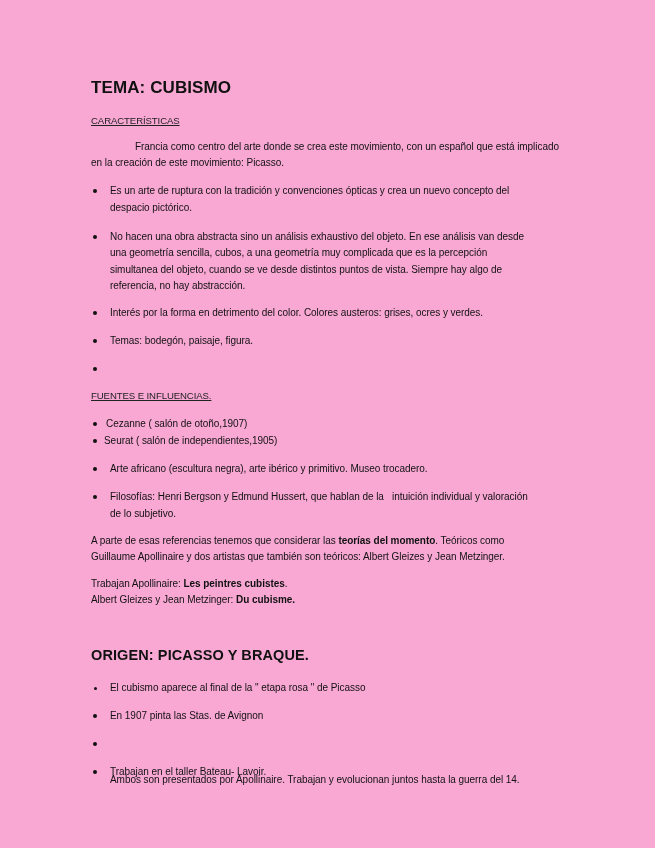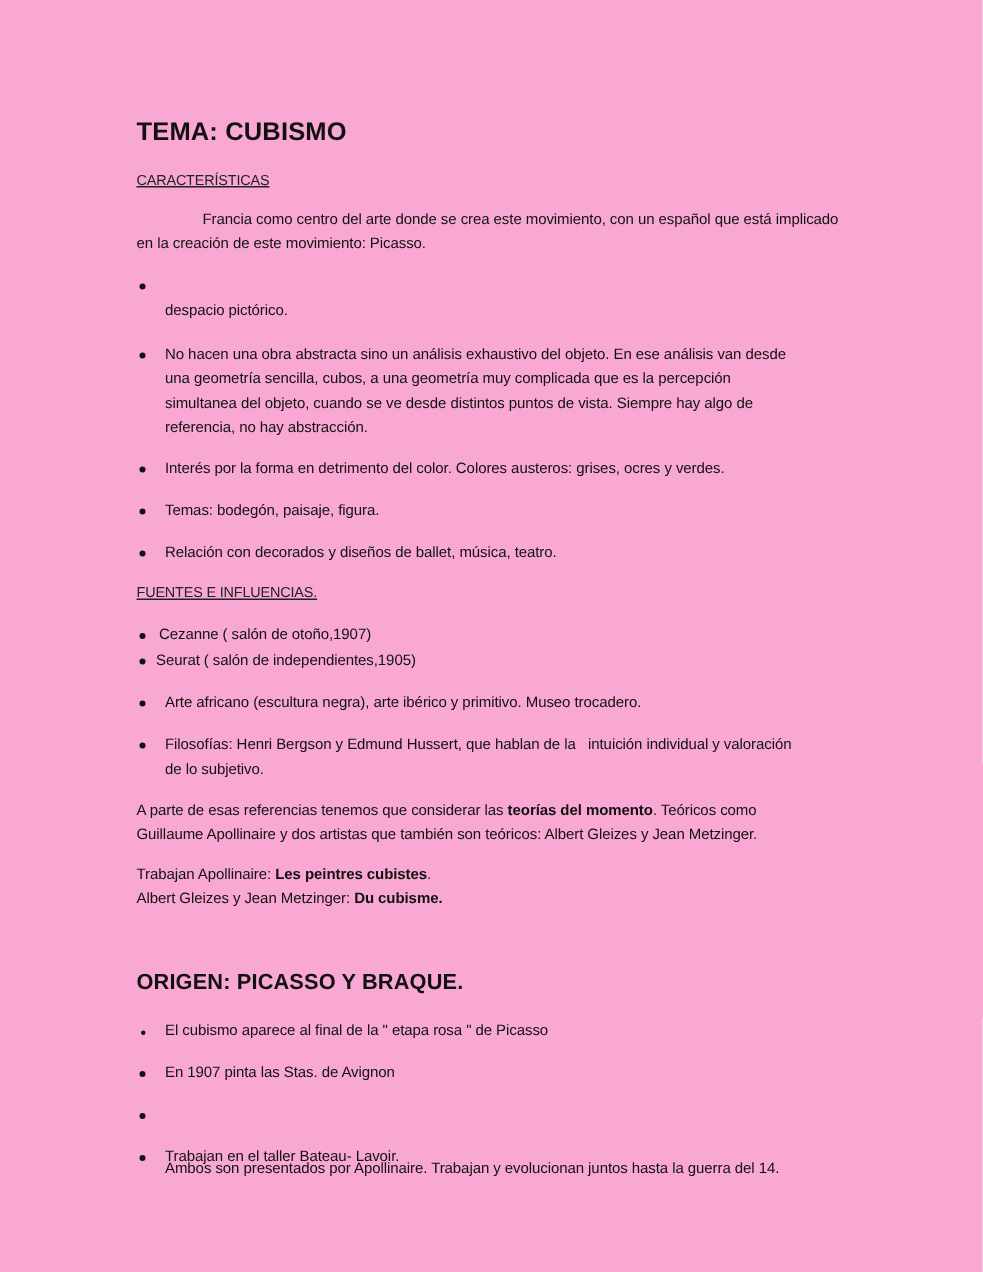--- a/index.html
+++ b/index.html
@@ -20,36 +20,36 @@
 <div class="page">
 
   <div class="abs h1" style="left:91px; top:78px;">TEMA: CUBISMO</div>
 
   <div class="abs sub" style="left:91px; top:115px;">CARACTERÍSTICAS</div>
 
   <div class="abs p" style="left:91px; top:139px;margin-left:44px;">Francia como centro del arte donde se crea este movimiento, con un español que está implicado</div>
   <div class="abs p" style="left:91px; top:155px;">en la creación de este movimiento: Picasso.</div>
 
   <span class="bullet-dot" style="left:93px; top:189px;"></span>
+  <div class="abs p" style="left:110px; top:183px;">Es un arte de ruptura con la tradición y convenciones ópticas y crea un nuevo concepto del</div>
   <div class="abs p" style="left:110px; top:200px;">despacio pictórico.</div>
 
   <span class="bullet-dot" style="left:93px; top:235px;"></span>
   <div class="abs p" style="left:110px; top:229px;">No hacen una obra abstracta sino un análisis exhaustivo del objeto. En ese análisis van desde</div>
   <div class="abs p" style="left:110px; top:245px;">una geometría sencilla, cubos, a una geometría muy complicada que es la percepción</div>
   <div class="abs p" style="left:110px; top:262px;">simultanea del objeto, cuando se ve desde distintos puntos de vista. Siempre hay algo de</div>
   <div class="abs p" style="left:110px; top:278px;">referencia, no hay abstracción.</div>
 
   <span class="bullet-dot" style="left:93px; top:311px;"></span>
   <div class="abs p" style="left:110px; top:305px;text-align:center;">Interés por la forma en detrimento del color. Colores austeros: grises, ocres y verdes.</div>
 
   <span class="bullet-dot" style="left:93px; top:339px;"></span>
   <div class="abs p" style="left:110px; top:333px;">Temas: bodegón, paisaje, figura.</div>
 
   <span class="bullet-dot" style="left:93px; top:367px;"></span>
-  <div class="abs p" style="left:110px; top:361px;">Relación con decorados y diseños de ballet, música, teatro.</div>
 
   <div class="abs sub" style="left:91px; top:390px;">FUENTES E INFLUENCIAS.</div>
 
   <span class="bullet-dot" style="left:93px; top:422px;"></span>
   <div class="abs p" style="left:106px; top:416px;text-align:right;">Cezanne ( salón de otoño,1907)</div>
 
   <span class="bullet-dot" style="left:93px; top:439px;"></span>
   <div class="abs p" style="left:104px; top:433px;">Seurat ( salón de independientes,1905)</div>
 
   <span class="bullet-dot" style="left:93px; top:467px;"></span>

